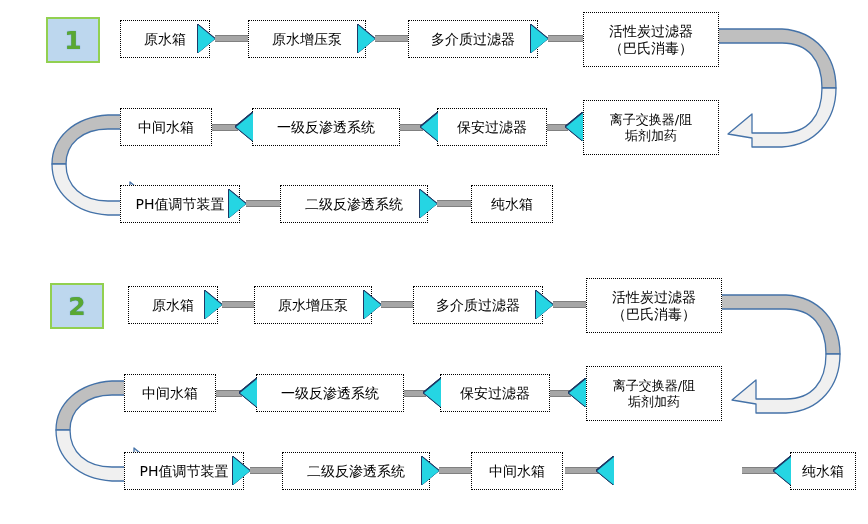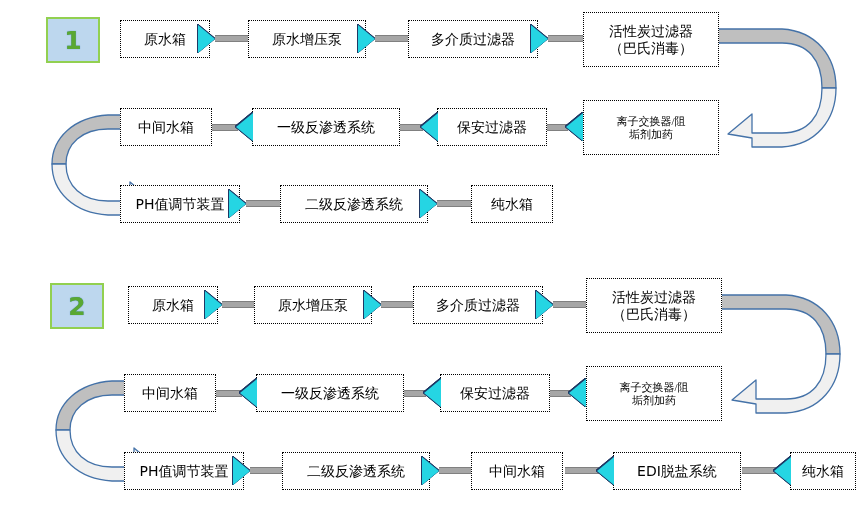--- a/index.html
+++ b/index.html
@@ -38,21 +38,21 @@
     display:flex;align-items:center;justify-content:center;
     text-align:center;
     font-size:14px;
     line-height:1.18;
     letter-spacing:0px;
     color:#000;
     white-space:pre-line;
     z-index:3;
     font-family:"DejaVu Sans","Liberation Sans",sans-serif;
   }
-  .node.small{font-size:11px;font-family:Liberation Serif, serif;}
+  .node.small{font-size:13px;}
 
   
   .bar{
     position:absolute;
     height:7px;
     background:#a6a6a6;
     border-top:1px solid #808080;
     border-bottom:1px solid #808080;
     box-sizing:border-box;
     z-index:2;
@@ -202,19 +202,18 @@
   <div class="bar" style="left:250px;top:467px;width:34px;"></div>
 
   <div class="node" style="left:282px;top:452px;width:148px;height:38px;">二级反渗透系统</div>
   <div class="tri right" style="left:422px;top:457px;"></div>
   <div class="bar" style="left:439px;top:467px;width:34px;"></div>
 
   <div class="node" style="left:471px;top:452px;width:92px;height:38px;">中间水箱</div>
   <div class="bar" style="left:565px;top:467px;width:34px;"></div>
   <div class="tri left" style="left:597px;top:457px;"></div>
 
-  <div class="node" style="left:613px;top:452px;width:128px;height:38px;">EDI脱盐系统</div>
   <div class="bar" style="left:742px;top:467px;width:34px;"></div>
   <div class="tri left" style="left:774px;top:457px;"></div>
 
   <div class="node" style="left:790px;top:452px;width:66px;height:38px;">纯水箱</div>
 
 </div>
 
 </body></html>

